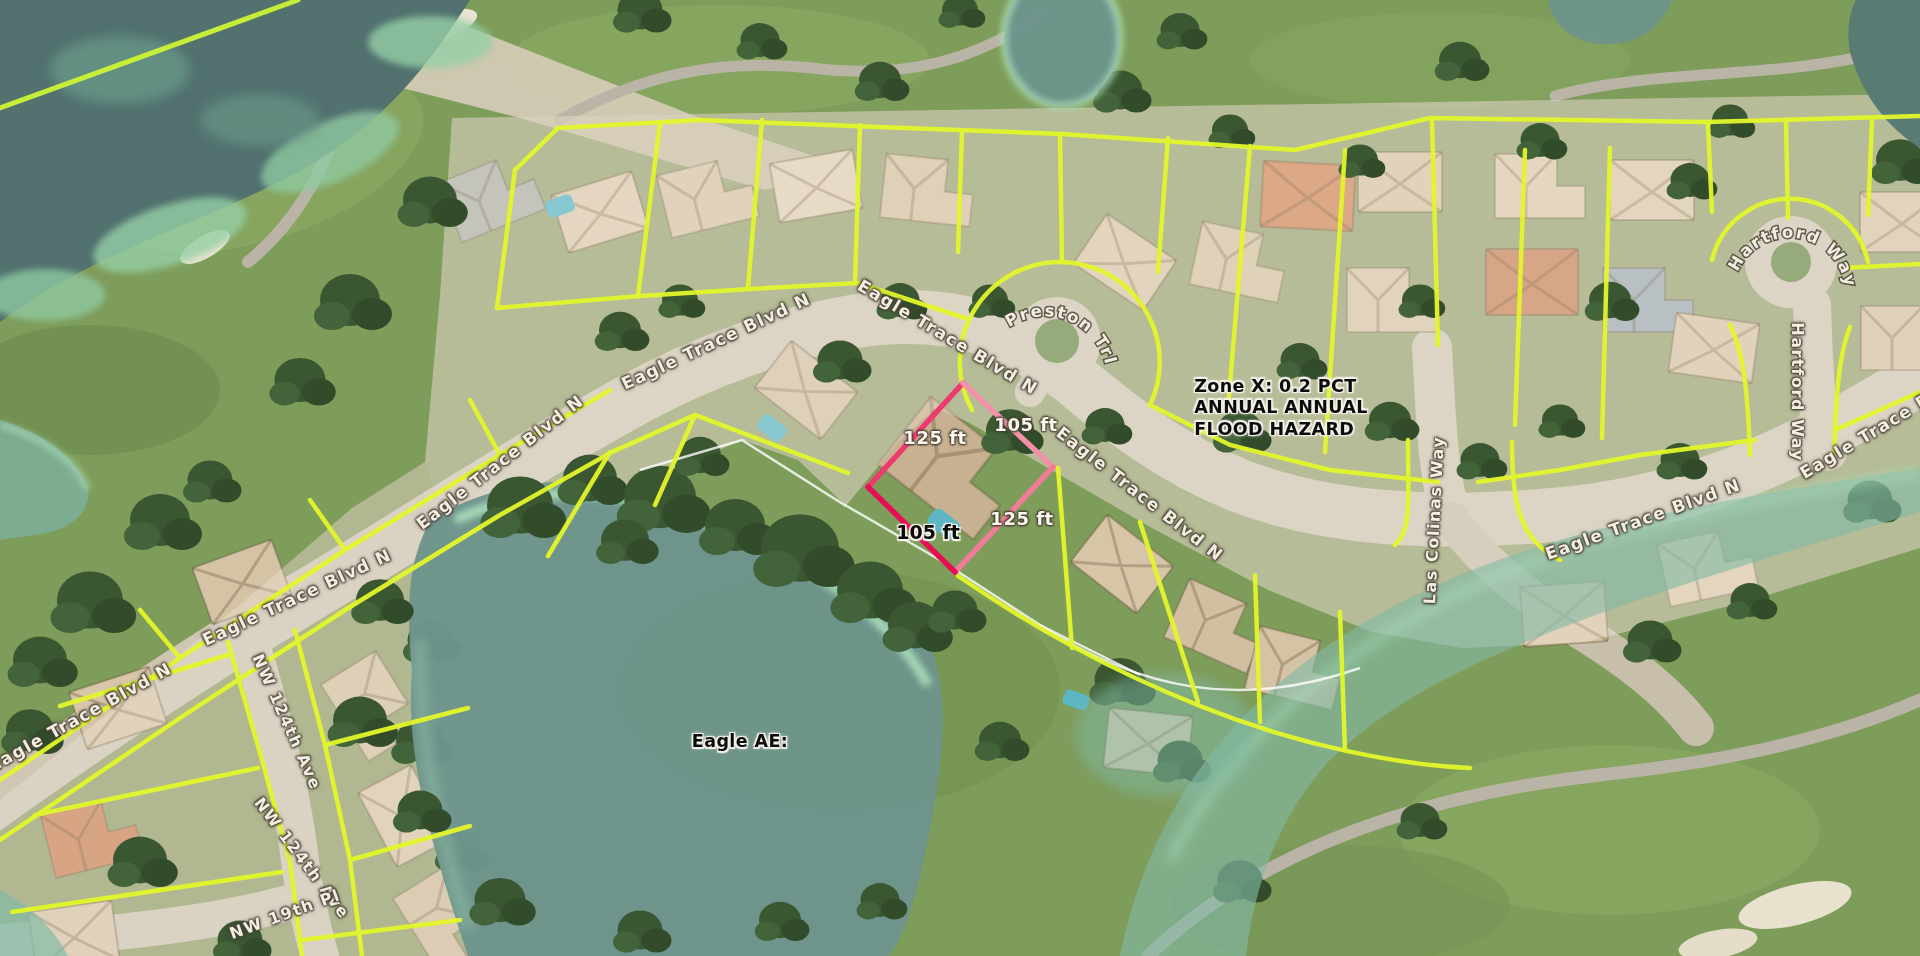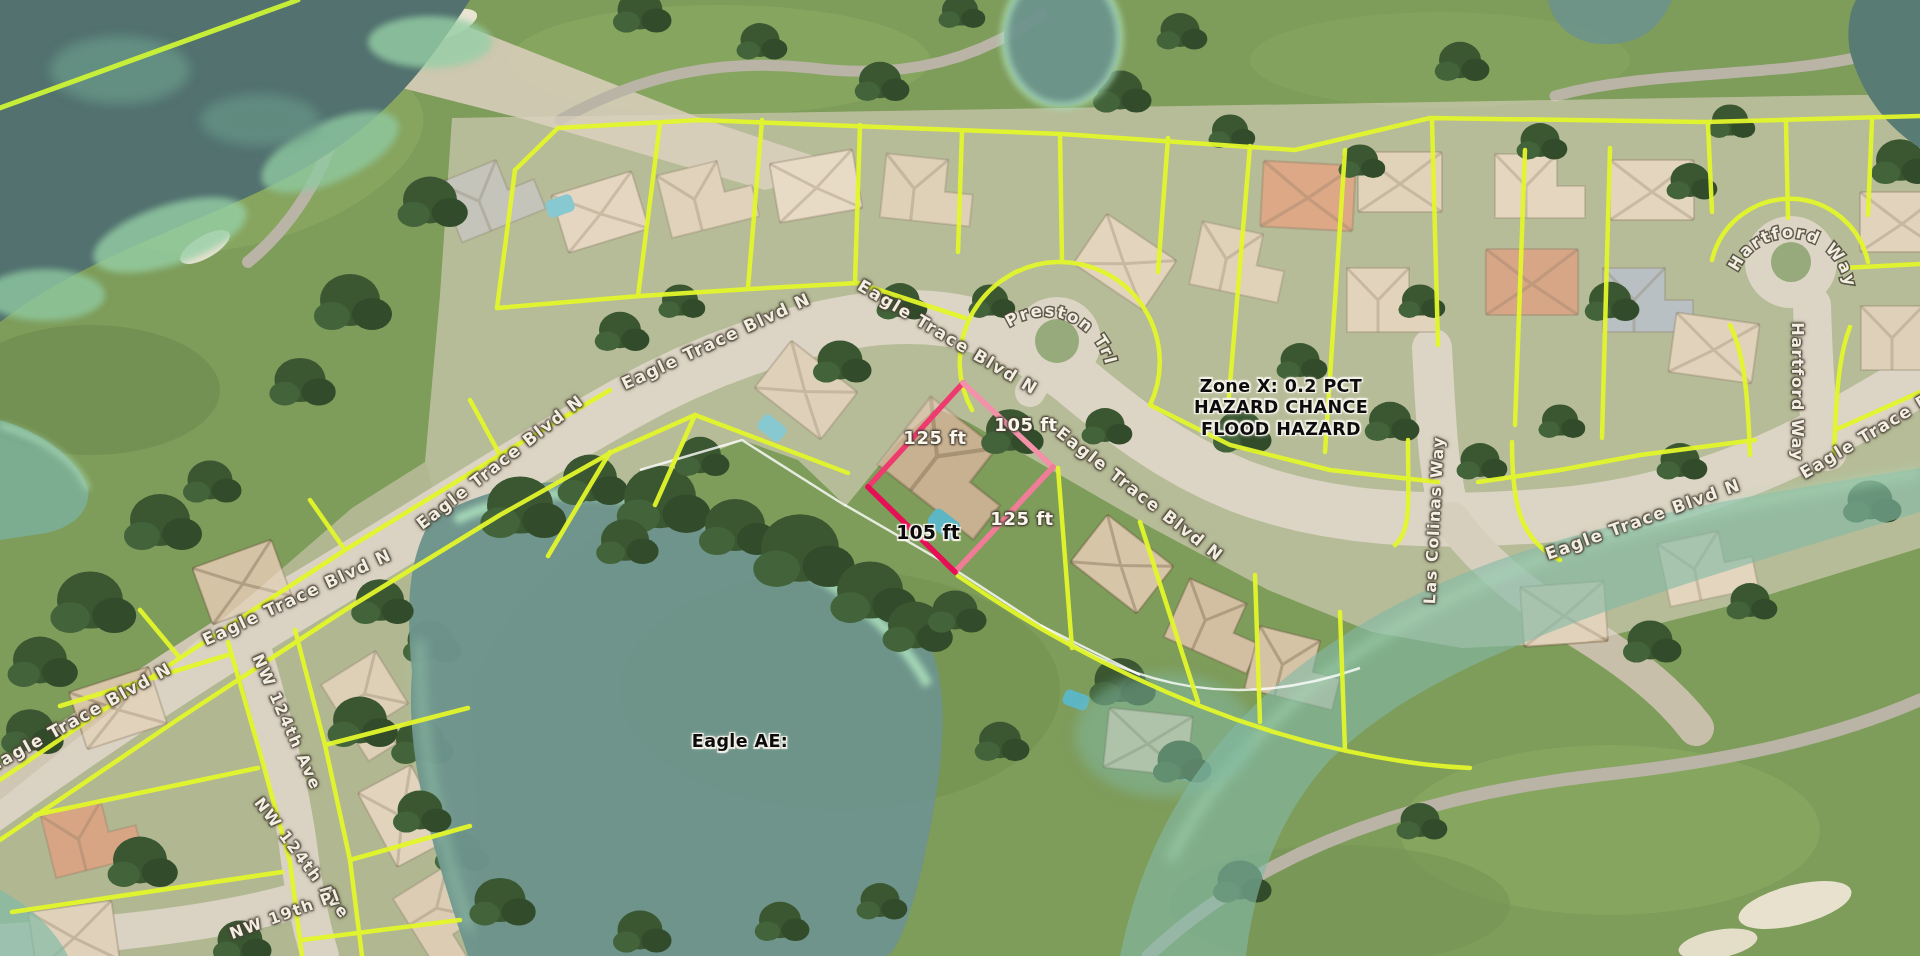--- a/index.html
+++ b/index.html
@@ -14,21 +14,21 @@
     transform:translate(-50%,-50%) rotate(var(--r,0deg));
   }
   .street{
     font-size:17px;font-weight:bold;color:#f3eee2;letter-spacing:1.6px;
     text-shadow:-1px -1px 2px rgba(74,66,54,.9),1px -1px 2px rgba(74,66,54,.9),
                 -1px 1px 2px rgba(74,66,54,.9),1px 1px 2px rgba(74,66,54,.9),
                 0 0 5px rgba(74,66,54,.55);
   }
   .street.small{font-size:16px;}
   .zone{
-    font-size:17.5px;font-weight:bold;color:#0c0c0c;text-align:center;line-height:1.22;
+    font-size:17.5px;font-weight:bold;color:#0c0c0c;line-height:1.22;
     letter-spacing:.4px;
     text-shadow:-1.5px -1.5px 1px #f5f2ea,1.5px -1.5px 1px #f5f2ea,
                 -1.5px 1.5px 1px #f5f2ea,1.5px 1.5px 1px #f5f2ea,
                 0 0 4px #f5f2ea;
   }
   .dim-w{
     font-size:18px;font-weight:bold;color:#fcf7ec;letter-spacing:.5px;
     text-shadow:-1px -1px 2px rgba(70,62,52,.95),1px -1px 2px rgba(70,62,52,.95),
                 -1px 1px 2px rgba(70,62,52,.95),1px 1px 2px rgba(70,62,52,.95);
   }
@@ -318,21 +318,21 @@
 <div class="lbl street" style="left:1643px;top:519px;--r:-20deg">Eagle Trace Blvd N</div>
 <div class="lbl street" style="left:1880px;top:427px;--r:-31deg">Eagle Trace Blvd</div>
 <div class="lbl street small" style="left:1434px;top:520px;--r:-87deg">Las Colinas Way</div>
 <div class="lbl street small" style="left:1797px;top:392px;--r:90deg">Hartford Way</div>
 <div class="lbl street small" style="left:287px;top:722px;--r:66deg">NW 124th Ave</div>
 <div class="lbl street small" style="left:302px;top:858px;--r:53deg">NW 124th Ave</div>
 <div class="lbl street small" style="left:285px;top:914px;--r:-20deg">NW 19th Pl</div>
 
 <div class="lbl zone" style="left:1281px;top:408px">
   <div>Zone X: 0.2 PCT</div>
-  <div>HAZARD CHANCE</div>
+  <div>ANNUAL ANNUAL</div>
   <div>FLOOD HAZARD</div>
 </div>
 <div class="lbl zone" style="left:740px;top:742px">Eagle AE:</div>
 
 <div class="lbl dim-w" style="left:935px;top:437px">125 ft</div>
 <div class="lbl dim-w" style="left:1026px;top:424px">105 ft</div>
 <div class="lbl dim-w" style="left:1022px;top:518px">125 ft</div>
 <div class="lbl dim-b" style="left:928px;top:532px">105 ft</div>
 
 </div>

